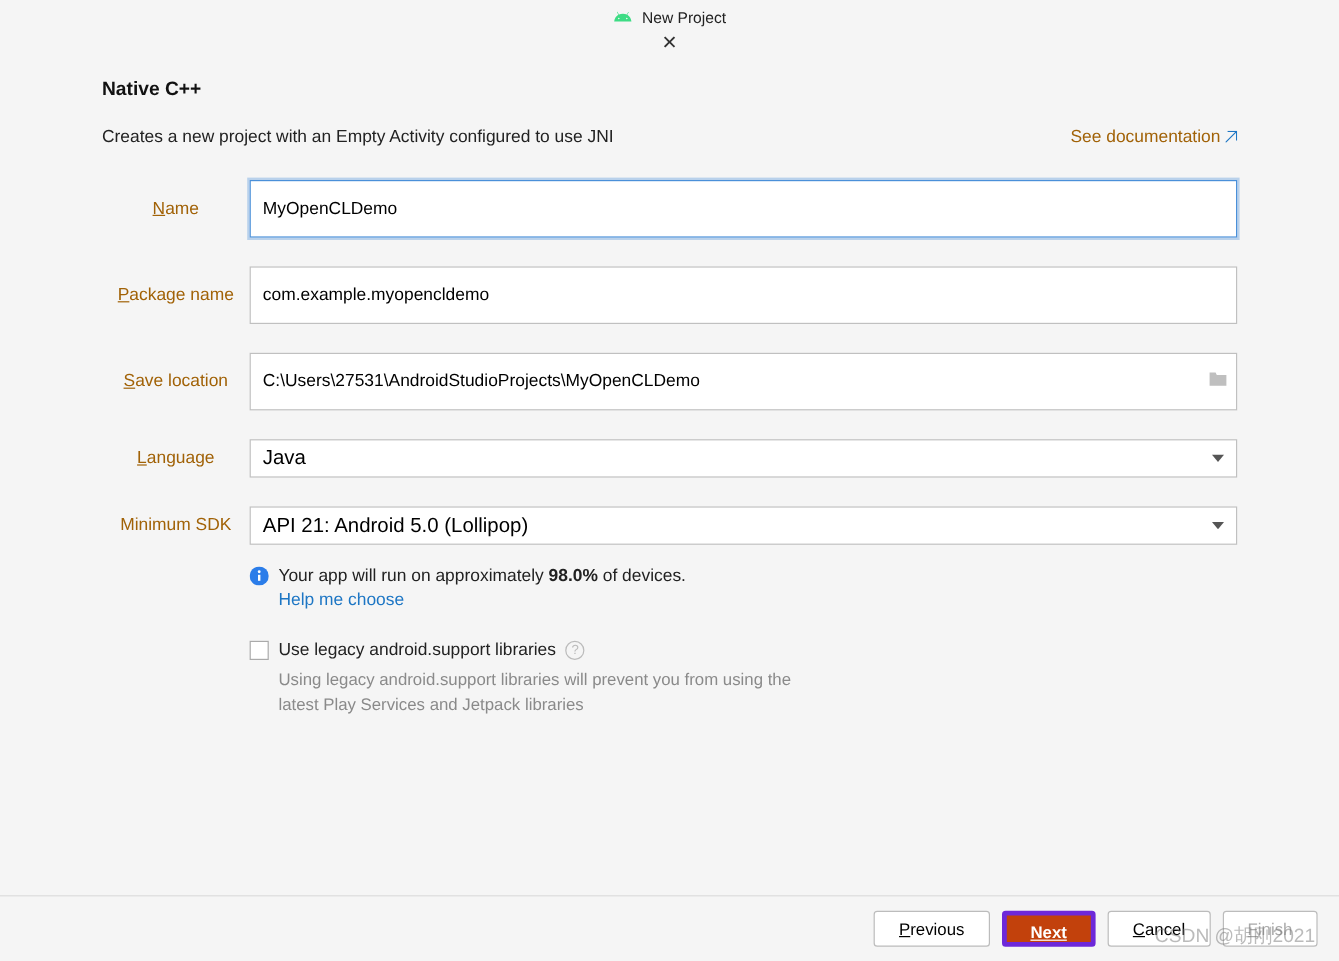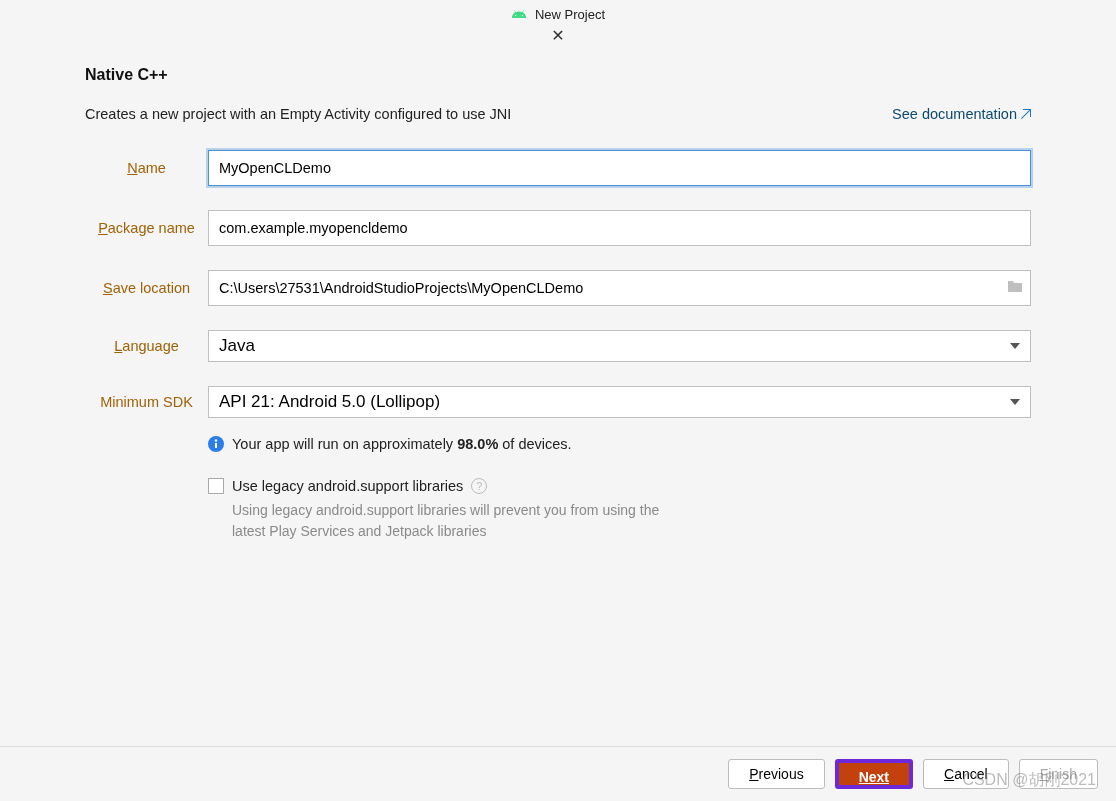--- a/index.html
+++ b/index.html
@@ -6,27 +6,27 @@
   body { margin:0; width:1116px; height:801px; background:#f5f5f5; overflow:hidden; }
   .window { width:100%; height:100%; display:flex; flex-direction:column; }
   .titlebar { display:flex; align-items:center; justify-content:space-between; padding:6px 12px; height:34px; background:#f5f5f5;flex-direction:column; }
   .titlebar-left { display:flex; align-items:center; gap:8px; }
   .title-text { font-size:13px; color:#222; }
   .close-x { font-size:16px; color:#333; cursor:pointer; padding:4px 8px; }
   .content { flex:1; padding:32px 85px 0 85px; overflow:auto; }
   .heading { font-weight:600; font-size:16px; color:#111; margin-bottom:22px; }
   .subrow { display:flex; justify-content:space-between; align-items:center; margin-bottom:28px; }
   .subtext { font-size:14.5px; color:#222; }
-  .doc-link { color:#0c4a6e; font-size:14.5px; cursor:pointer; display:flex; align-items:center; gap:4px; }
+  .doc-link { color:#a16207; font-size:14.5px; cursor:pointer; display:flex; align-items:center; gap:4px; }
   .doc-link svg { width:10px; height:10px; }
   .form-row { display:flex; align-items:center; margin-bottom:24px; }
   .form-label { width:123px; font-size:14.5px; color:#a16207; flex-shrink:0;text-align:center; }
   .form-label .u { text-decoration:underline; }
   .input-wrap { flex:1; position:relative; }
-  input[type=text] { width:100%; height:36px; border:1px solid #c0c0c0; padding:16px 10px; font-size:14.5px; background:#fff; outline:none; }
+  input[type=text] { width:100%; height:48px; border:1px solid #c0c0c0; padding:16px 10px; font-size:14.5px; background:#fff; outline:none; }
   .input-focused { border:1px solid #4a90d9 !important; box-shadow:0 0 0 2px rgba(74,144,217,0.35); }
   .input-icon { position:absolute; right:8px; top:50%; transform:translateY(-50%); color:#bbb; }
   .select-wrap { flex:1; position:relative; }
   .select-box { width:100%; height:32px; border:1px solid #c0c0c0; padding:4px 10px; font-size:17px; background:#fff; display:flex; align-items:center; justify-content:space-between; cursor:pointer; }
   .select-box svg { width:10px; height:10px; }
   .info-block { margin-left:123px; margin-top:-6px; margin-bottom:26px; }
   .info-line { display:flex; align-items:center; gap:8px; font-size:14.5px; color:#222; margin-bottom:4px; }
   .info-icon { width:16px; height:16px; flex-shrink:0; }
   .help-link { color:#1d76c4; font-size:14.5px; cursor:pointer; margin-left:24px; }
   .check-block { margin-left:123px; }
@@ -121,20 +121,21 @@
       <div class="info-line">
         <svg class="info-icon" viewBox="0 0 16 16">
             <circle cx="8" cy="8" r="8" fill="#2b7de9"></circle>
             <rect x="7" y="7" width="2" height="5" fill="#fff"></rect>
             <circle cx="8" cy="4.5" r="1.2" fill="#fff"></circle>
           </svg>
         <span>
           <span>Your app will run on approximately </span><b>98.0%</b><span> of devices.</span>
         </span>
       </div>
+      <div class="help-link">Help me choose</div>
     </div>
 
     <div class="check-block">
       <div class="check-row">
         <div class="checkbox"></div>
         <span>Use legacy android.support libraries</span>
         <div class="q-icon">?</div>
       </div>
       <div class="check-desc">Using legacy android.support libraries will prevent you from using the latest Play Services and Jetpack libraries</div>
     </div>

